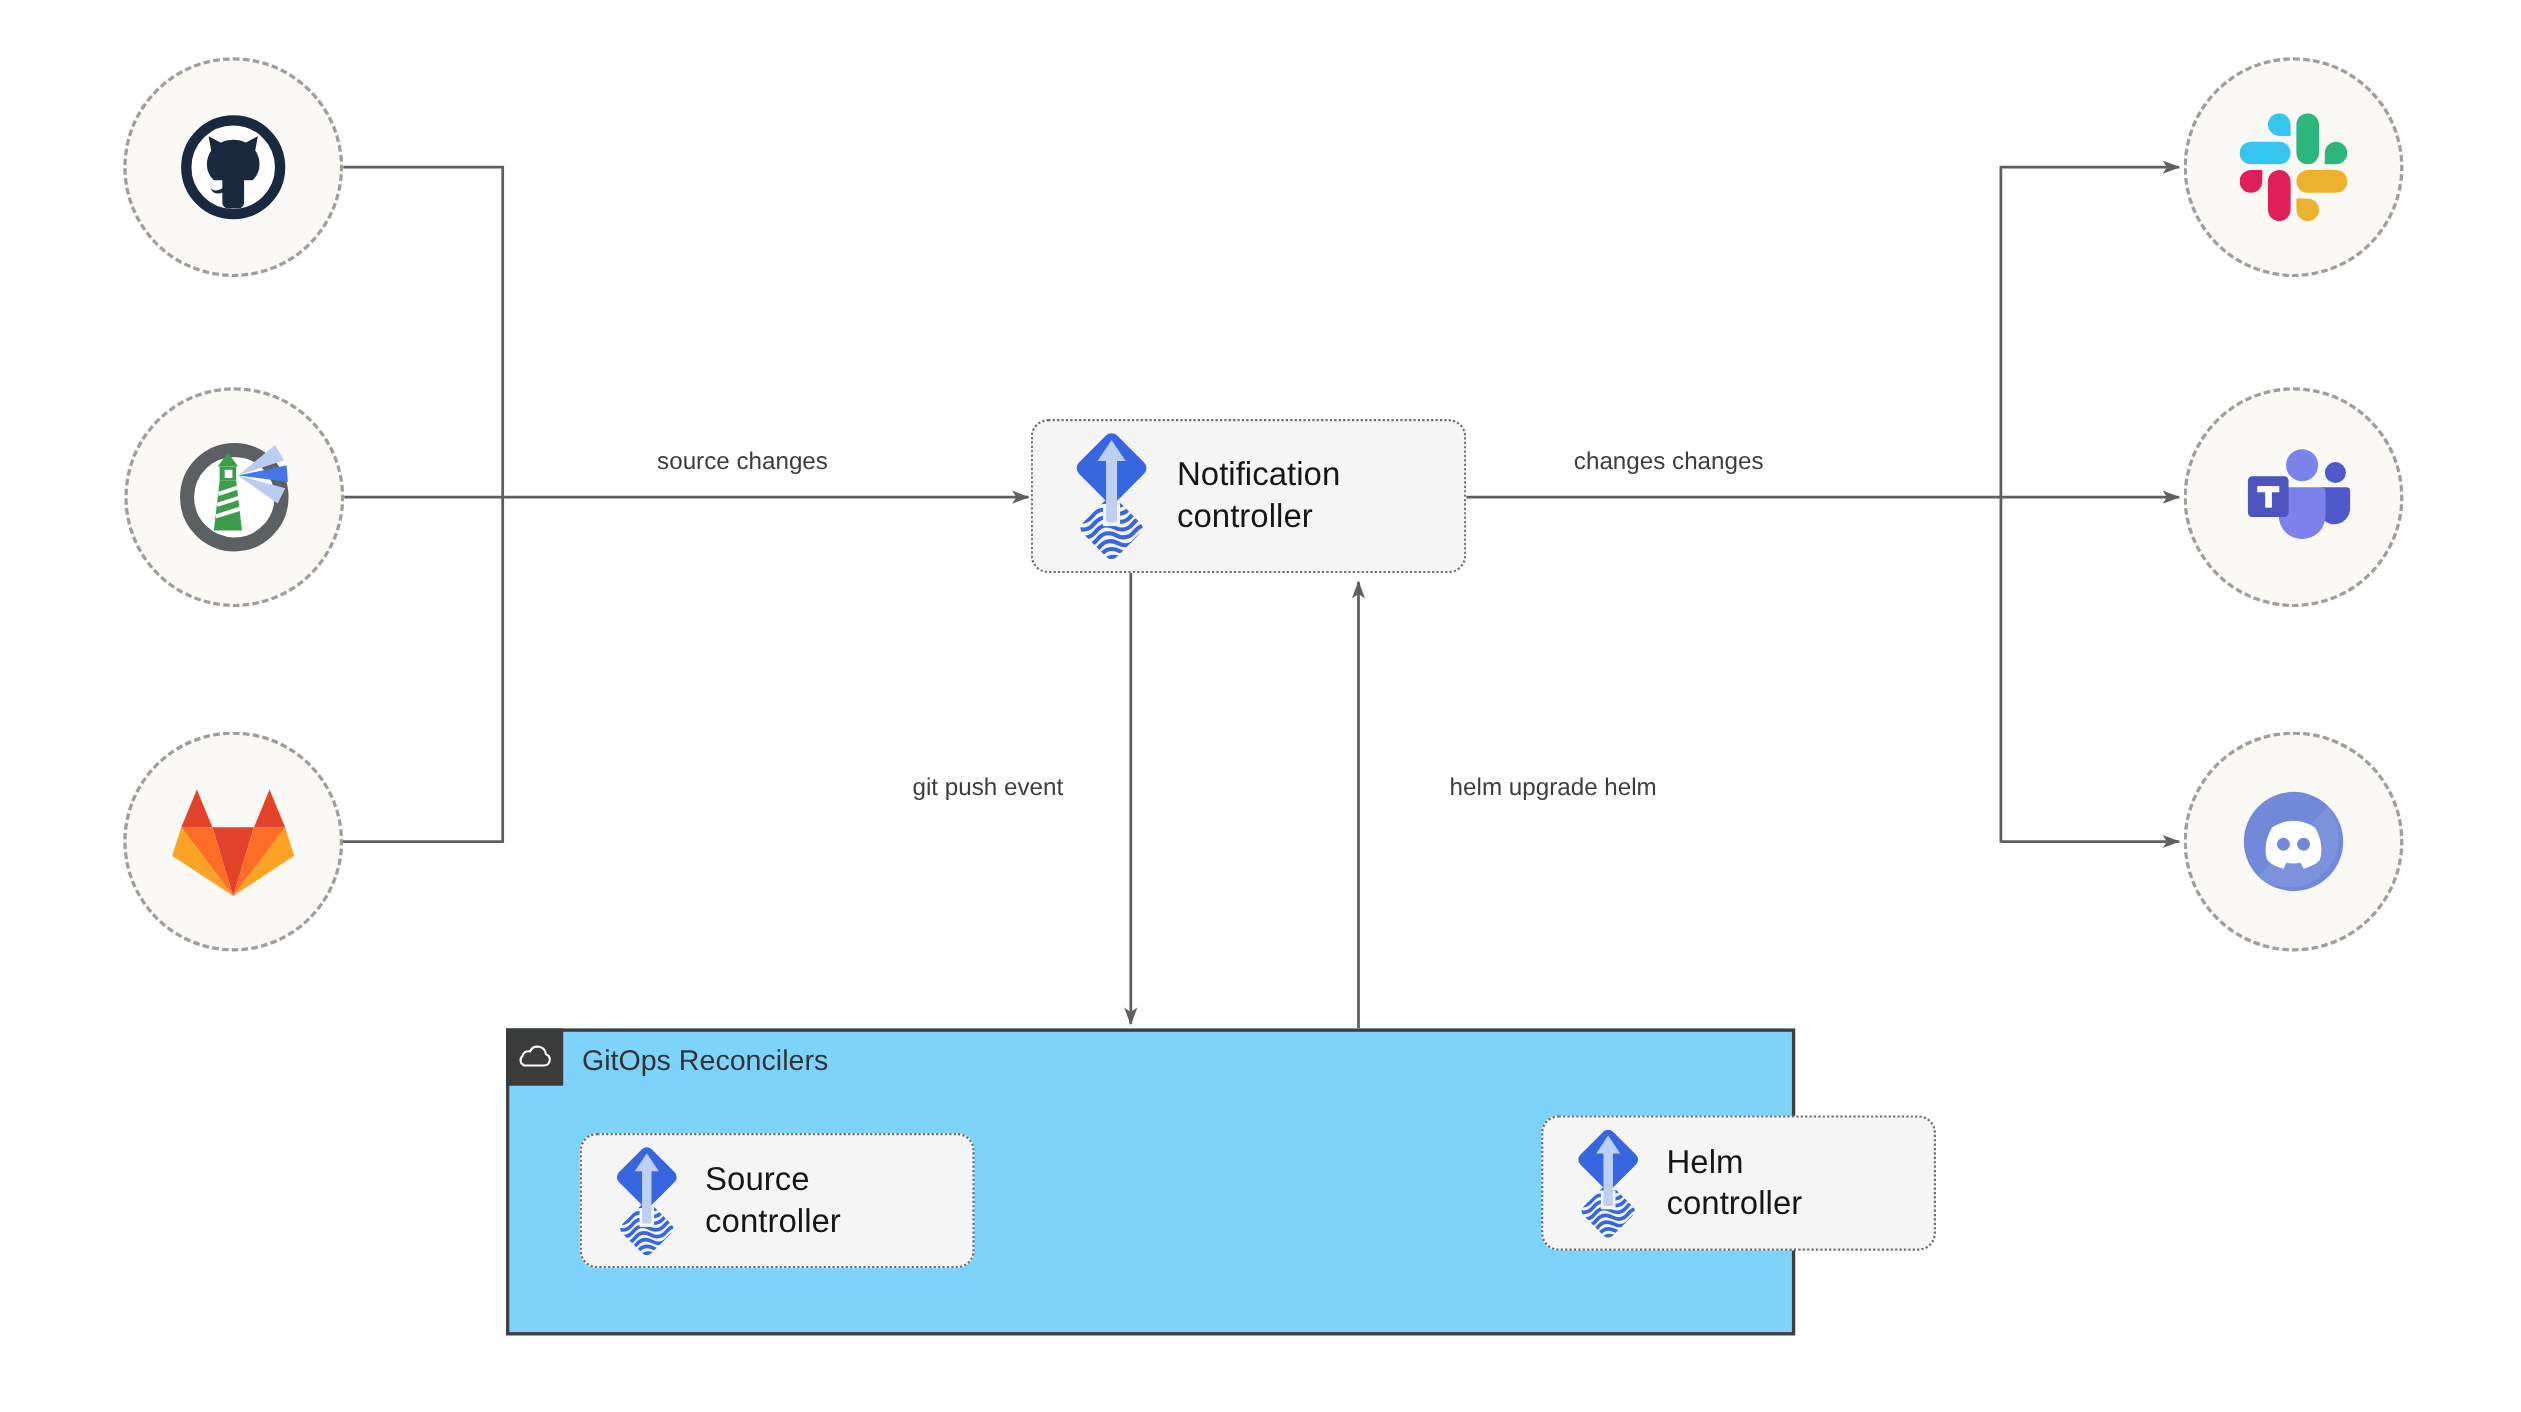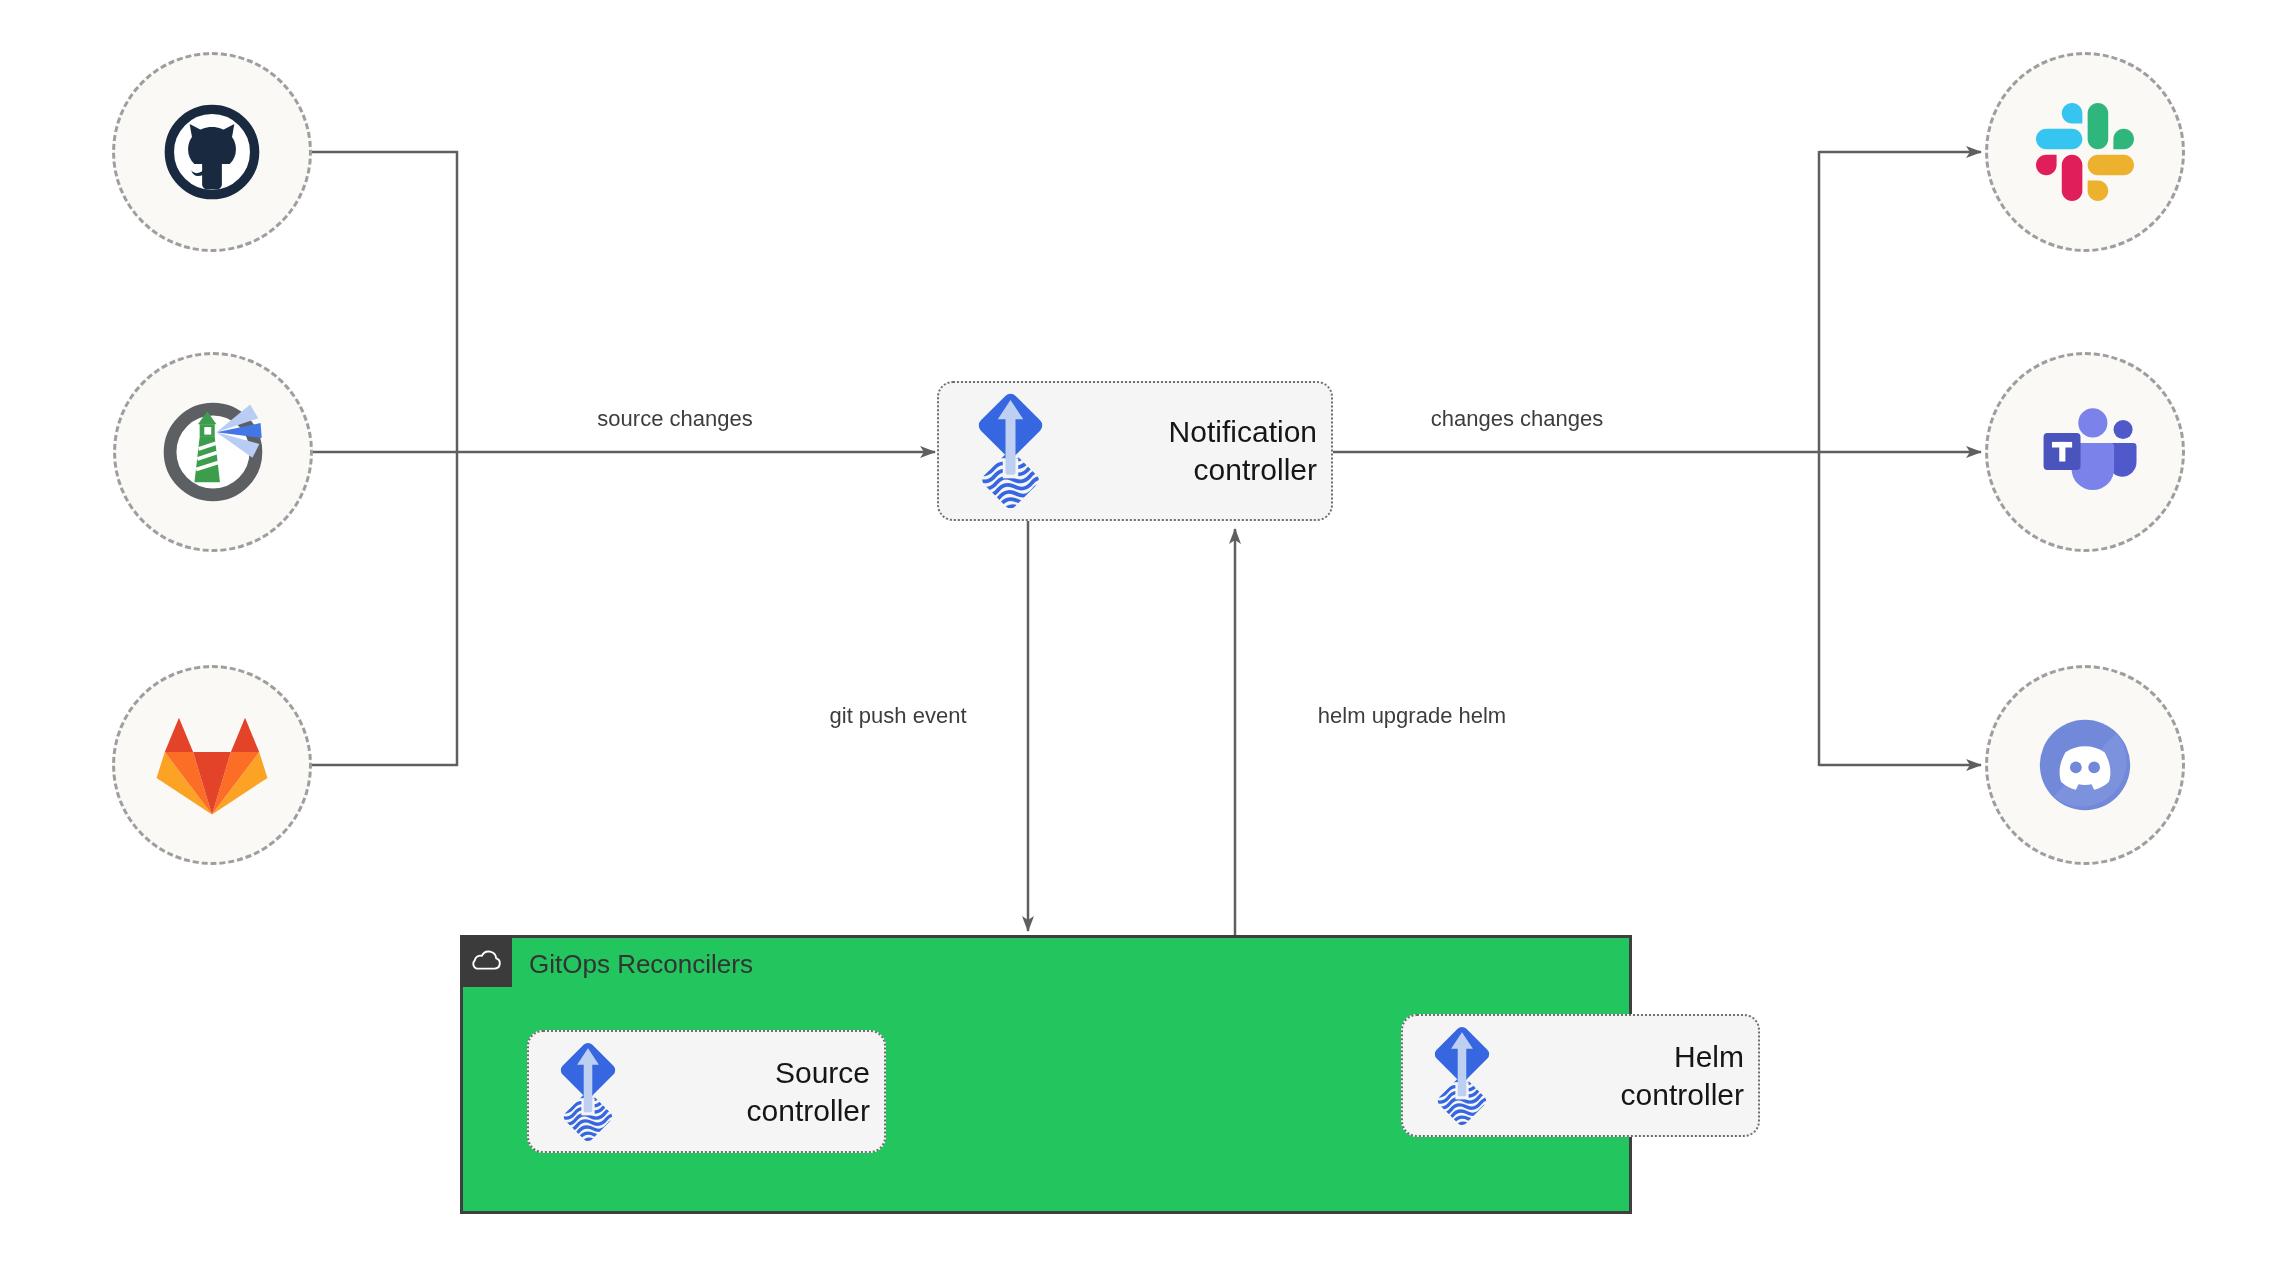--- a/index.html
+++ b/index.html
@@ -14,33 +14,33 @@
     border:3px dashed #9e9e9e;border-radius:50%;background:#faf9f6;
     display:flex;align-items:center;justify-content:center;
   }
   .ctrl{
     position:absolute;box-sizing:border-box;background:#f5f5f5;
     border:2px dotted #6e6e6e;border-radius:16px;
     display:flex;align-items:center;
   }
   .ctrl .flux{margin-left:26px;flex:0 0 auto;}
   .ctrl-label{
-    flex:1;text-align:right;color:#161616;font-size:30px;line-height:38px;
+    flex:1;text-align:left;color:#161616;font-size:30px;line-height:38px;
     padding:0 14px;
   }
   .ctrl-label span{display:inline-block;max-width:210px;}
   .ctrl.small .flux{margin-left:20px;}
   .ctrl.small .ctrl-label span{max-width:160px;}
   .edge-label{
     position:absolute;transform:translate(-50%,-50%);white-space:nowrap;
     font-size:22px;color:#3d3d3d;background:#ffffff;padding:0 6px;
   }
   #group-box{
     position:absolute;left:460px;top:935px;width:1172px;height:279px;
-    box-sizing:border-box;border:3px solid #3f3f3f;background:#22c55e;
+    box-sizing:border-box;border:3px solid #3f3f3f;background:#7dd3fc;
   }
   #group-corner{
     position:absolute;left:-3px;top:-3px;width:52px;height:52px;
     background:#3b3b3b;display:flex;align-items:center;justify-content:center;
   }
   #group-title{
     position:absolute;left:66px;top:11px;font-size:26px;color:#333333;
   }
 </style>
 </head>

